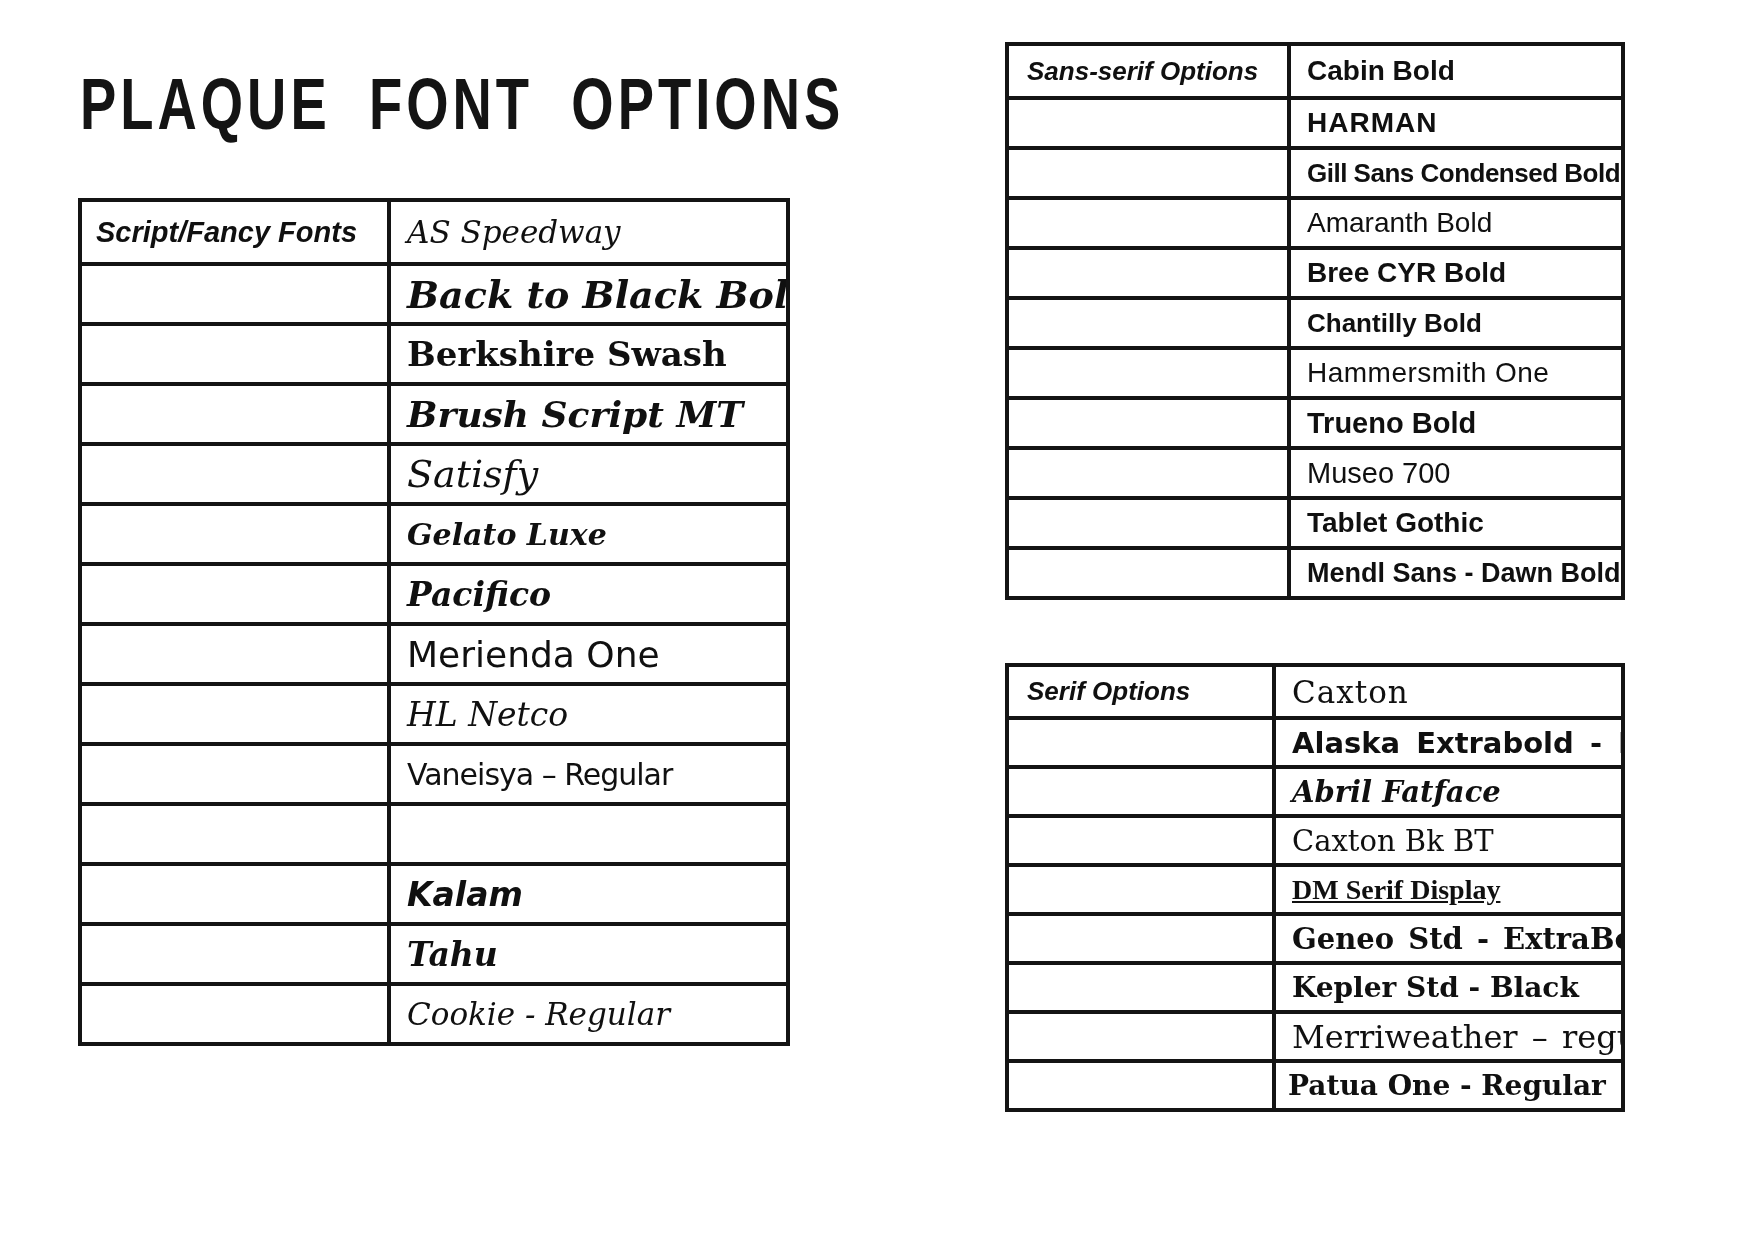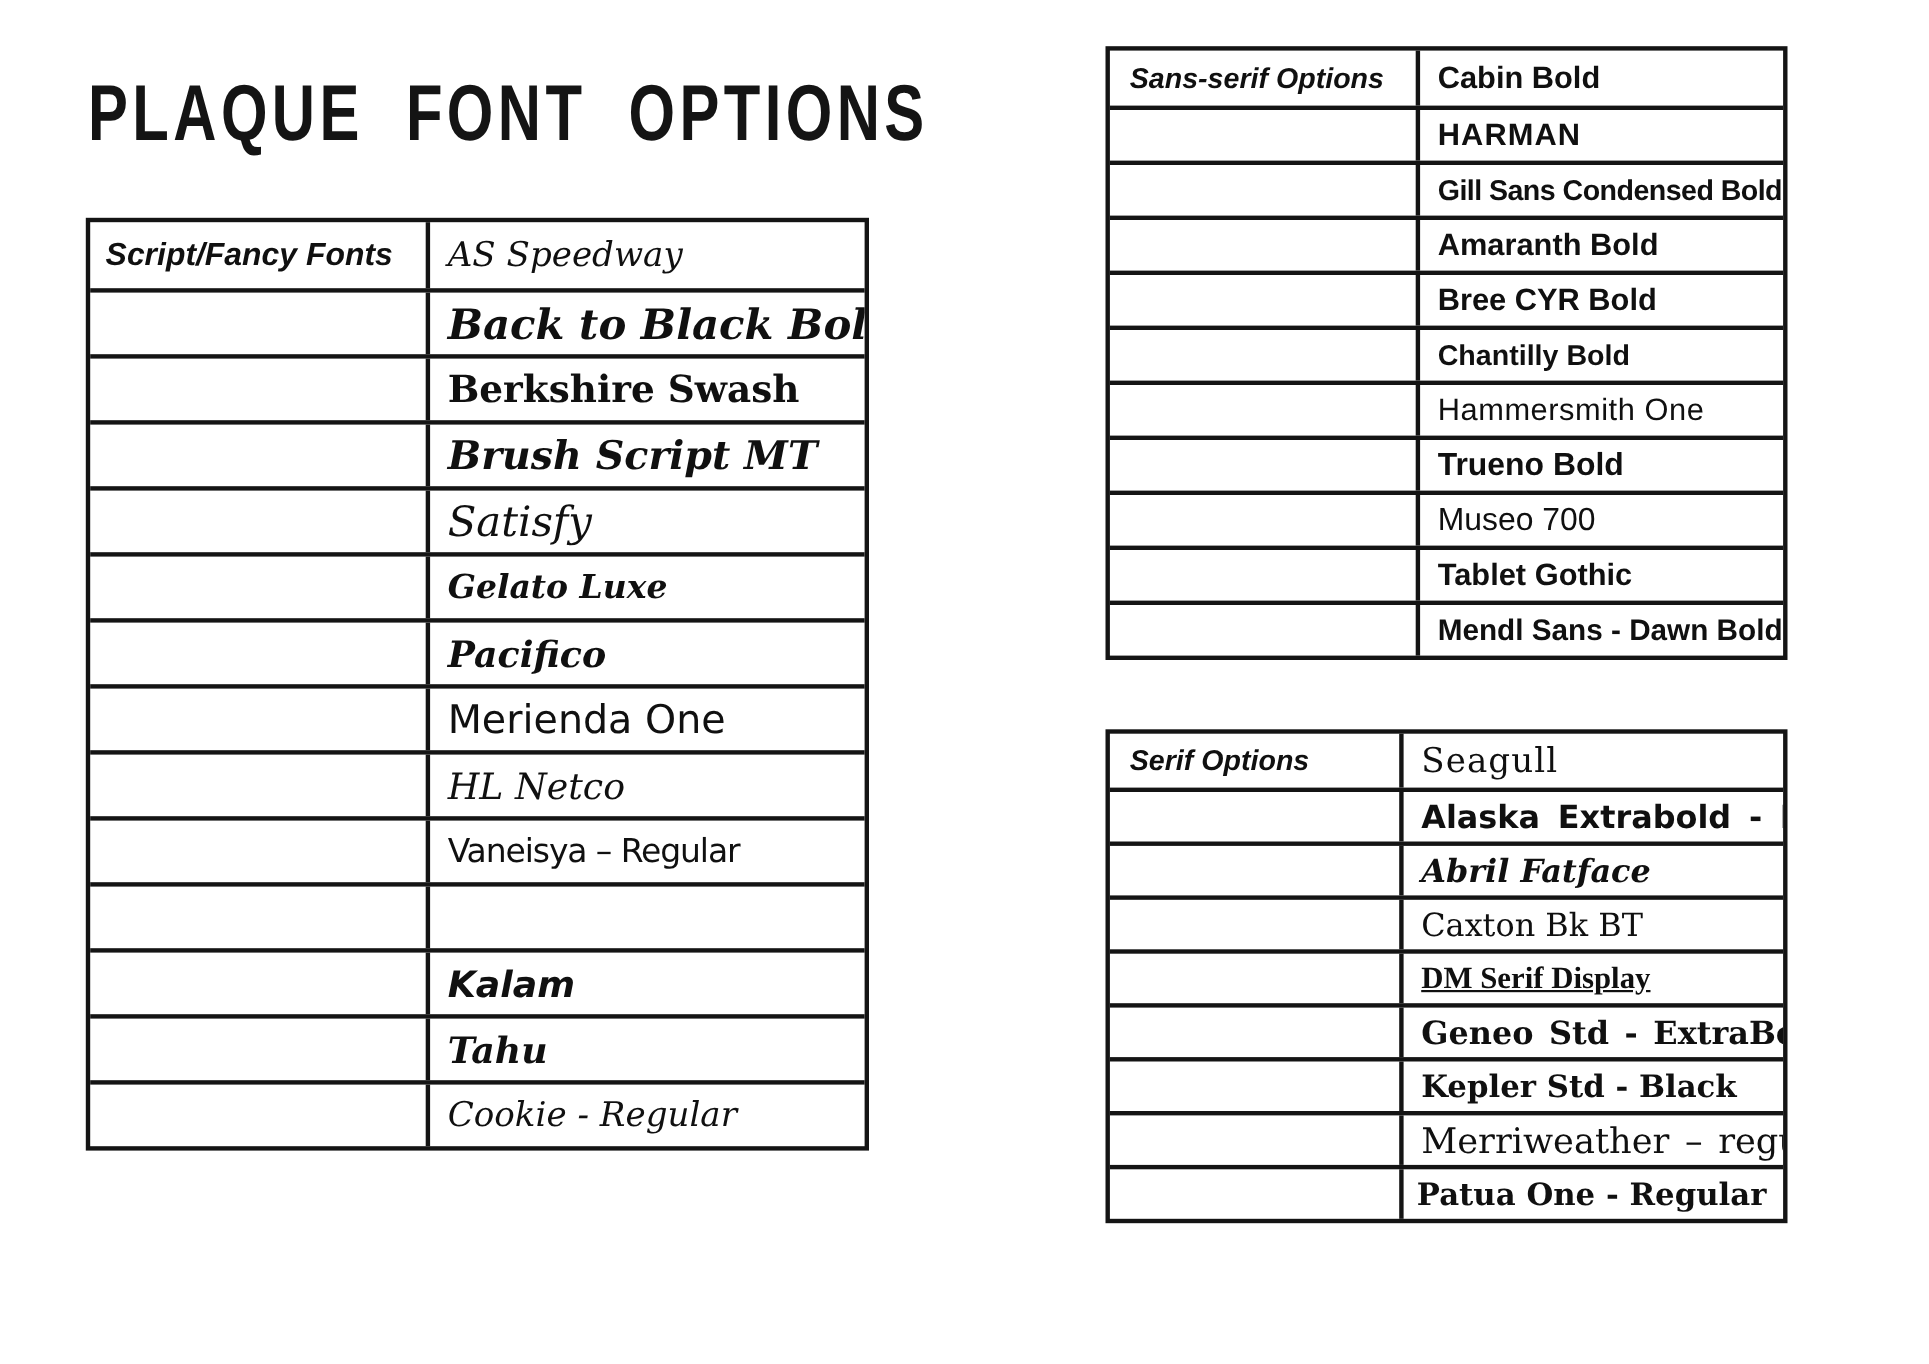--- a/index.html
+++ b/index.html
@@ -71,21 +71,21 @@
   .sf10 { font: italic 400 27px "DejaVu Serif", serif; }
   .sf11 { font: italic 700 33px "DejaVu Sans", sans-serif; }
   .sf12 { font: italic 700 33px "DejaVu Serif", serif; }
   .sf13 { font: italic 400 31px "DejaVu Serif", serif; }
 
   
   #sans-table .val { font-family: "Liberation Sans", sans-serif; }
   .ss0  { font-weight: 700; font-size: 28px; }
   .ss1  { font-weight: 700; font-size: 28px; letter-spacing: 1px; }
   .ss2  { font-weight: 700; font-size: 26px; letter-spacing: -0.5px; }
-  .ss3  { font-weight: 700; font-size: 28px; }
+  .ss3  { font-weight: 400; font-size: 28px; }
   .ss4  { font-weight: 700; font-size: 28px; }
   .ss5  { font-weight: 700; font-size: 26px; }
   .ss6  { font-weight: 400; font-size: 28px; letter-spacing: 0.5px; }
   .ss7  { font-weight: 700; font-size: 29px; }
   .ss8  { font-weight: 400; font-size: 29px; }
   .ss9  { font-weight: 700; font-size: 28px; }
   .ss10 { font-weight: 700; font-size: 27px; }
 
   
   .sr0 { font: 400 31px "DejaVu Serif", serif; letter-spacing: 1px; }
@@ -207,21 +207,21 @@
     </div>
     <div class="row">
       <div class="cell lbl"></div>
       <div class="cell val ss10">Mendl Sans - Dawn Bold</div>
     </div>
   </div>
 
   <div class="tbl" id="serif-table">
     <div class="row">
       <div class="cell lbl hdr">Serif Options</div>
-      <div class="cell val sr0">Seagull</div>
+      <div class="cell val sr0">Caxton</div>
     </div>
     <div class="row">
       <div class="cell lbl"></div>
       <div class="cell val sr1">Alaska Extrabold - Bold</div>
     </div>
     <div class="row">
       <div class="cell lbl"></div>
       <div class="cell val sr2">Abril Fatface</div>
     </div>
     <div class="row">

